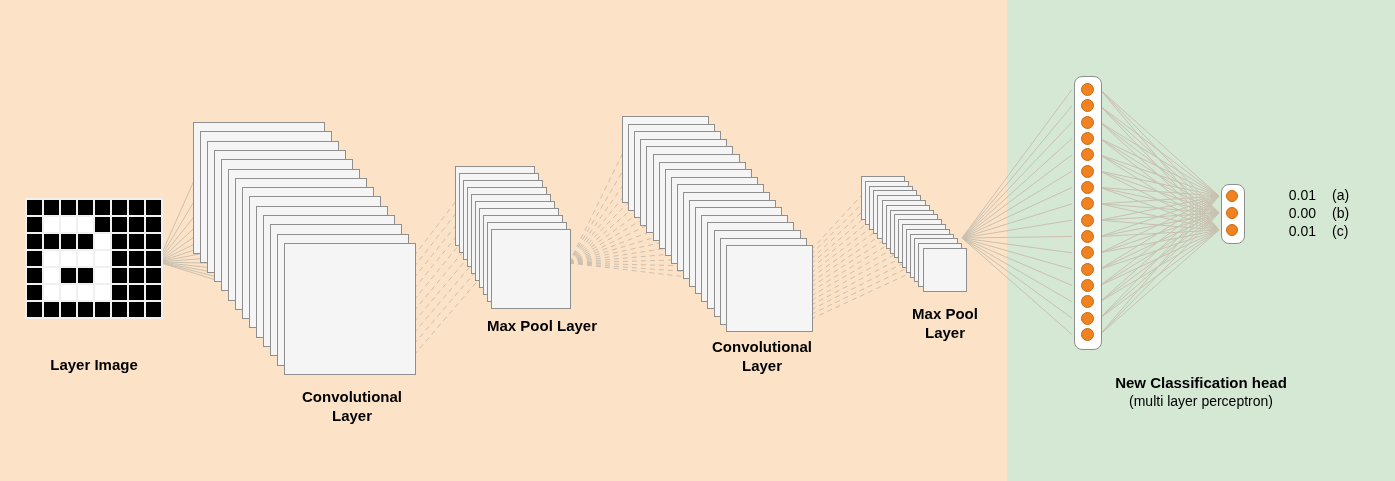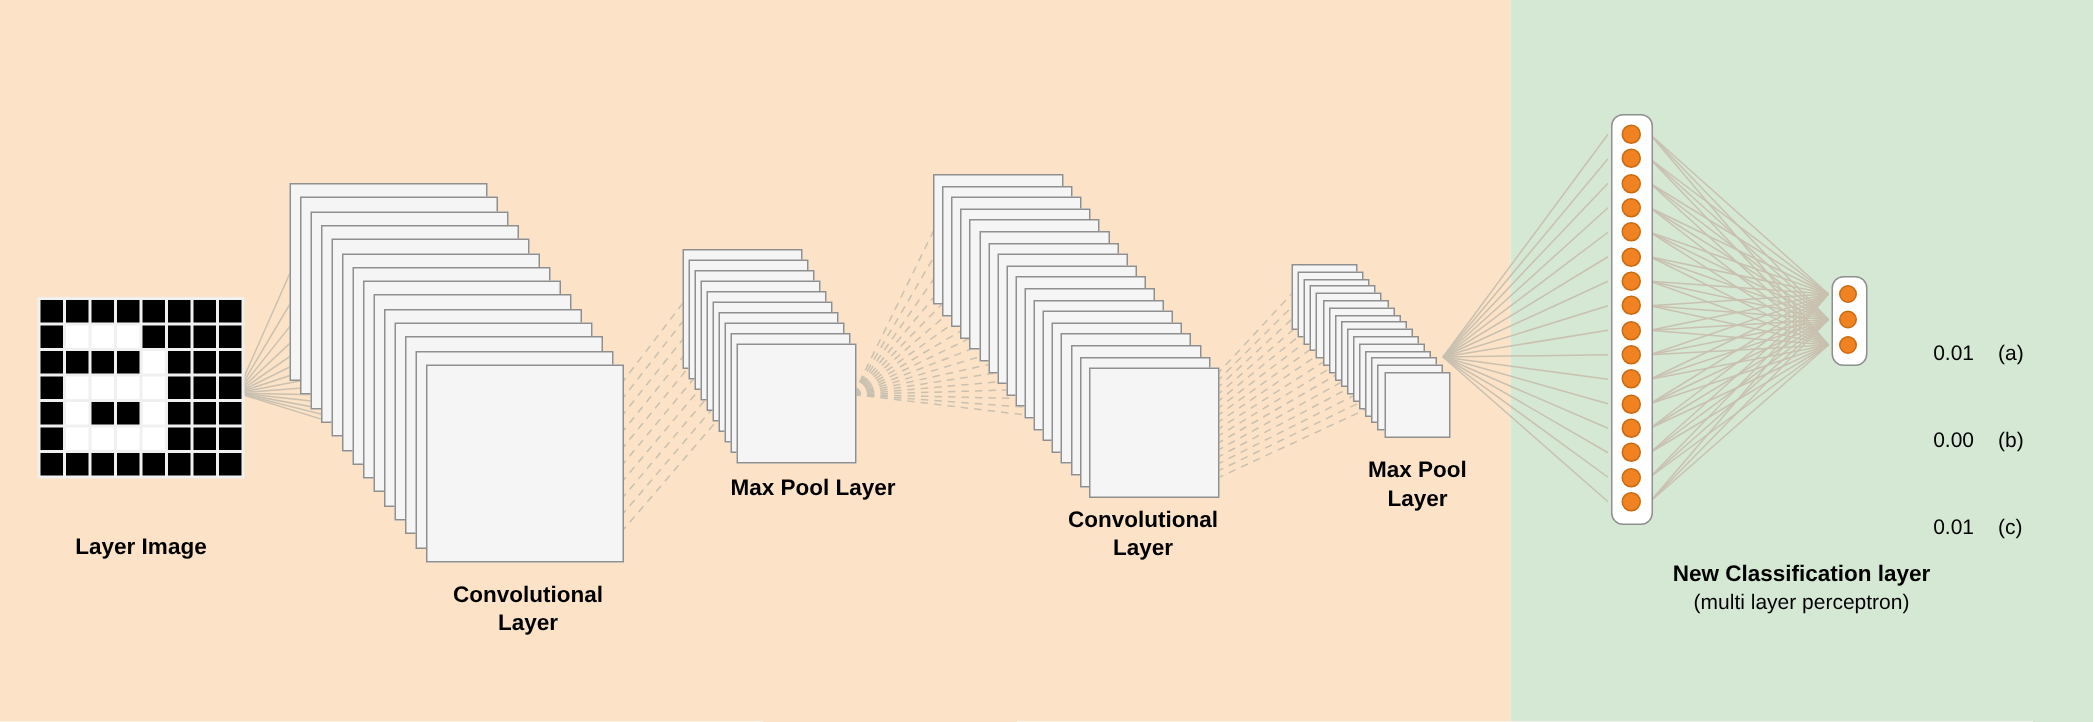--- a/index.html
+++ b/index.html
@@ -10,21 +10,21 @@
   .stack-container { position: absolute; left: 0; top: 0; width: 0; height: 0; z-index: 2; }
   .sheet { position: absolute; }
   .diagram-label { position: absolute; z-index: 4; text-align: center; font-weight: bold; font-size: 15px; line-height: 1.25; color: #000; }
   #input-grid { position: absolute; left: 25px; top: 198px; z-index: 2; display: grid; grid-template-columns: repeat(8, 15px); grid-auto-rows: 15px; gap: 2px; padding: 2px; }
   .neuron-box { position: absolute; z-index: 2; background: #ffffff; border: 1px solid #8f8f8f; border-radius: 8px; }
   .neuron { position: absolute; z-index: 3; border-radius: 50%; box-sizing: border-box; }
   #classifier-title { position: absolute; z-index: 4; left: 1007px; top: 20px; width: 388px; text-align: center; font-size: 21px; color: #111; }
   #head-label { left: 1040px; top: 374px; width: 322px; }
   #head-sublabel { position: absolute; z-index: 4; left: 1040px; top: 393px; width: 322px; text-align: center; font-size: 14px; font-weight: normal; color: #000; }
   #output-rows { position: absolute; z-index: 4; left: 1282px; top: 186px; font-size: 14px; color: #000; }
-  .out-row { display: flex; height: 18px; align-items: center; margin-top: 40px; }
+  .out-row { display: flex; height: 18px; align-items: center; }
   .out-value { display: inline-block; width: 34px; text-align: right; }
   .out-letter { display: inline-block; margin-left: 16px; }
 </style>
 </head>
 <body>
 
 <div id="canvas">
   <div class="bg" id="bg-left" style="left: 0px; width: 1007px; background: rgb(252, 227, 200);"></div>
   <div class="bg" id="bg-right" style="left: 1007px; width: 388px; background: rgb(213, 232, 212);"></div>
 
@@ -297,21 +297,21 @@
     <div class="out-row">
       <span class="out-value">0.00</span>
       <span class="out-letter">(b)</span>
     </div>
     <div class="out-row">
       <span class="out-value">0.01</span>
       <span class="out-letter">(c)</span>
     </div>
   </div>
 
-  <div class="diagram-label" id="head-label">New Classification layer</div>
+  <div class="diagram-label" id="head-label">New Classification head</div>
   <div id="head-sublabel">(multi layer perceptron)</div>
 <div class="neuron" style="width: 13px; height: 13px; left: 1080.5px; top: 83px; background: rgb(240, 130, 33); border: 1px solid rgb(201, 106, 16);"></div>
     <div class="neuron" style="width: 13px; height: 13px; left: 1080.5px; top: 99.3333px; background: rgb(240, 130, 33); border: 1px solid rgb(201, 106, 16);"></div>
     <div class="neuron" style="width: 13px; height: 13px; left: 1080.5px; top: 115.667px; background: rgb(240, 130, 33); border: 1px solid rgb(201, 106, 16);"></div>
     <div class="neuron" style="width: 13px; height: 13px; left: 1080.5px; top: 132px; background: rgb(240, 130, 33); border: 1px solid rgb(201, 106, 16);"></div>
     <div class="neuron" style="width: 13px; height: 13px; left: 1080.5px; top: 148.333px; background: rgb(240, 130, 33); border: 1px solid rgb(201, 106, 16);"></div>
     <div class="neuron" style="width: 13px; height: 13px; left: 1080.5px; top: 164.667px; background: rgb(240, 130, 33); border: 1px solid rgb(201, 106, 16);"></div>
     <div class="neuron" style="width: 13px; height: 13px; left: 1080.5px; top: 181px; background: rgb(240, 130, 33); border: 1px solid rgb(201, 106, 16);"></div>
     <div class="neuron" style="width: 13px; height: 13px; left: 1080.5px; top: 197.333px; background: rgb(240, 130, 33); border: 1px solid rgb(201, 106, 16);"></div>
     <div class="neuron" style="width: 13px; height: 13px; left: 1080.5px; top: 213.667px; background: rgb(240, 130, 33); border: 1px solid rgb(201, 106, 16);"></div>

